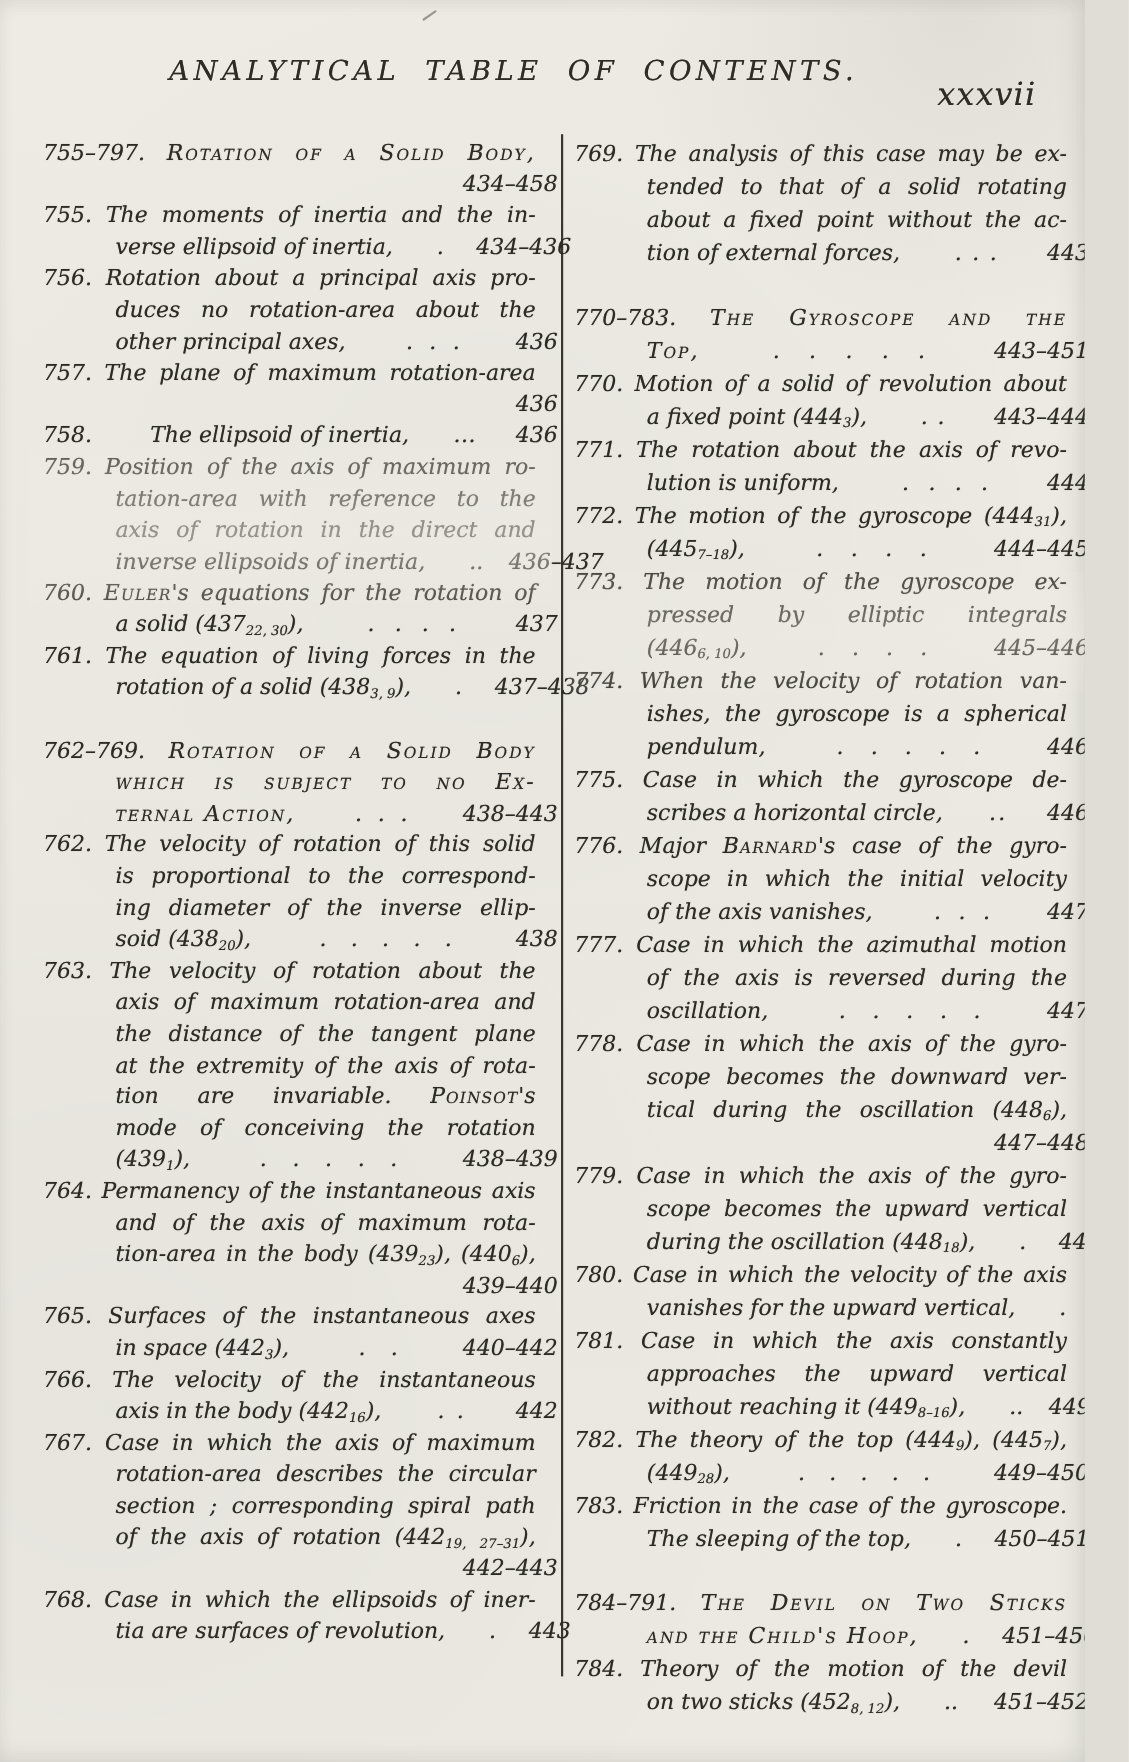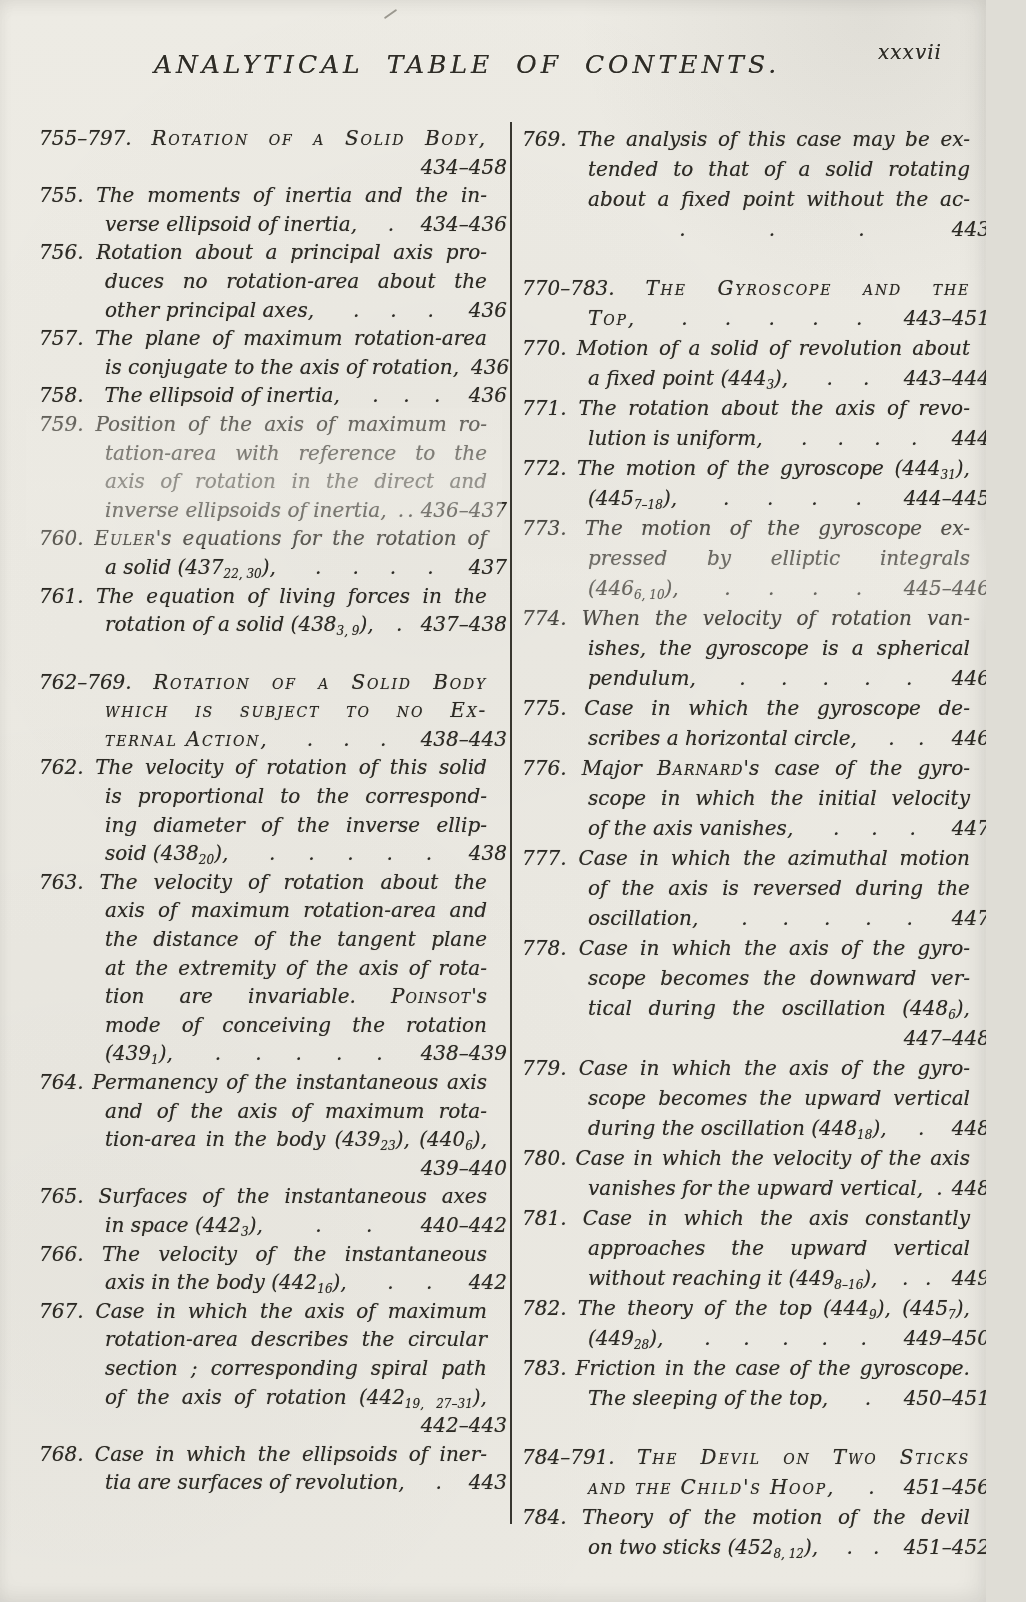--- a/index.html
+++ b/index.html
@@ -25,22 +25,22 @@
     font-style: italic;
   }
   .title {
     position: absolute; top: 50px; left: -26px; width: 100%;
     text-align: center;
     font-size: 25px; letter-spacing: 4px; word-spacing: 11px;
     color: #2e2c26;
     text-shadow: 0 0 0.6px rgba(46,44,38,0.65);
   }
   .folio {
-    position: absolute; top: 40px; right: 44px;
-    font-size: 20px; letter-spacing: 1px; color: #2e2c26;
+    position: absolute; top: 68px; right: 44px;
+    font-size: 29px; letter-spacing: 1px; color: #2e2c26;
     text-shadow: 0 0 0.6px rgba(46,44,38,0.65);
   }
   .divider {
     position: absolute; left: 510px; top: 122px;
     width: 2px; height: 1402px;
     background: #38362f;
   }
   .col {
     position: absolute; top: 124px; width: 468px;
     text-shadow: 0 0 0.7px rgba(44,42,36,0.55);
@@ -48,21 +48,21 @@
   .col-left  { left: 39px;  line-height: 28.6px; }
   .col-right { left: 522px; line-height: 30px; }
 
   .entry.gap { margin-top: 29px; }
 
   .line { width: 100%; }
   .line.cont { padding-left: 66px; }
   
   .line.fill { display: flex; justify-content: space-between; padding-right: 20px; }
   .line.fill .w { white-space: nowrap; }
-  .line.haspg { display: flex; align-items: baseline; }
+  .line.haspg { display: flex; align-items: baseline; gap: 32px; }
   .line.haspg .txt { white-space: nowrap; }
   .line.pageonly { text-align: right; }
 
   .num { white-space: nowrap; }
   .line.haspg .num { margin-right: 21px; }
   .leader {
     flex: 1 1 auto;
     display: flex; justify-content: space-evenly; align-items: baseline;
     min-width: 6px; padding: 0 4px 0 8px;
   }
@@ -162,21 +162,20 @@
       <div class="entry">
         <div class="line fill">
           <span class="num">757.</span>
           <span class="w">The</span>
           <span class="w">plane</span>
           <span class="w">of</span>
           <span class="w">maximum</span>
           <span class="w">rotation-area</span>
         </div>
         <div class="line cont haspg">
-          <span class="txt">is conjugate to the axis of rotation,</span>
           <span class="leader"></span>
           <span class="pg">436</span>
         </div>
       </div>
       <div class="entry">
         <div class="line haspg">
           <span class="num">758.</span>
           <span class="txt">The ellipsoid of inertia,</span>
           <span class="leader">
             <span>.</span>
@@ -531,20 +530,21 @@
         <div class="line cont fill">
           <span class="w">about</span>
           <span class="w">a</span>
           <span class="w">fixed</span>
           <span class="w">point</span>
           <span class="w">without</span>
           <span class="w">the</span>
           <span class="w">ac-</span>
         </div>
         <div class="line cont haspg">
+          <span class="txt">tion of external forces,</span>
           <span class="leader">
             <span>.</span>
             <span>.</span>
             <span>.</span>
           </span>
           <span class="pg">443</span>
         </div>
       </div>
       <div class="entry section gap">
         <div class="line fill">

